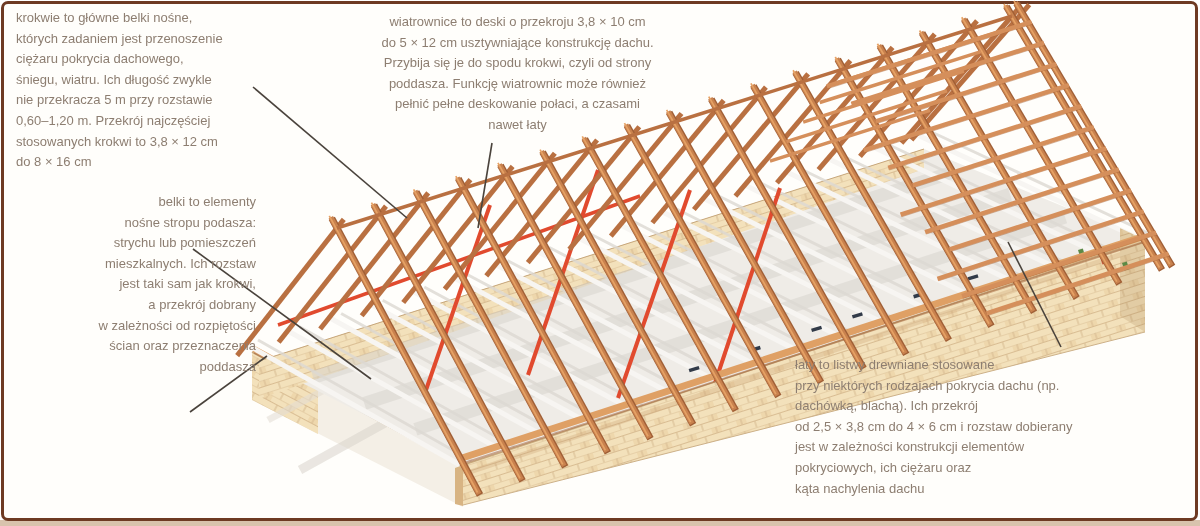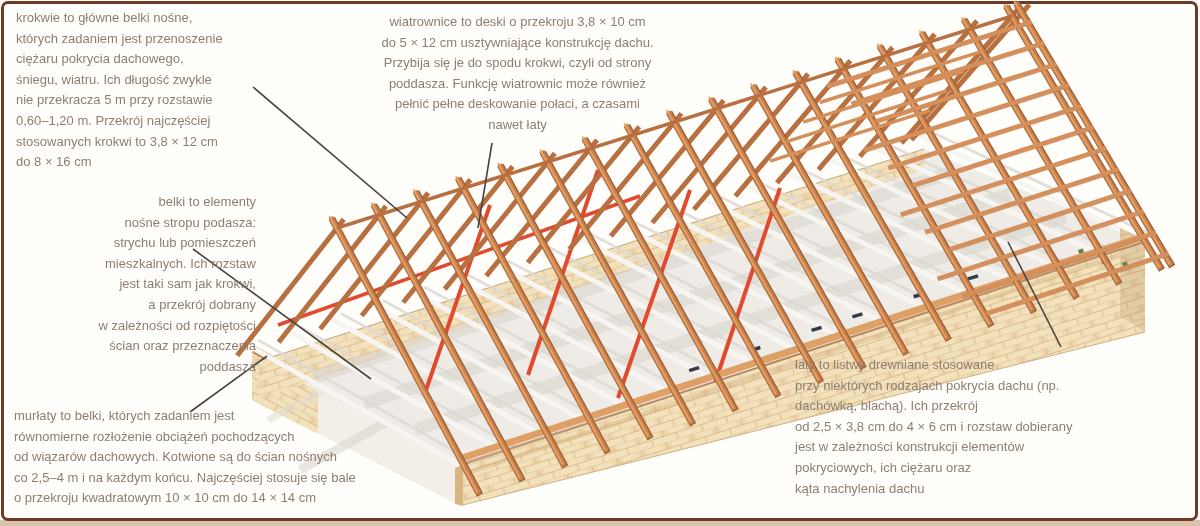--- a/index.html
+++ b/index.html
@@ -232,25 +232,20 @@
 nawet łaty</div>
     <div class="ann" id="ann-belki">belki to elementy
 nośne stropu podasza:
 strychu lub pomieszczeń
 mieszkalnych. Ich rozstaw
 jest taki sam jak krokwi,
 a przekrój dobrany
 w zależności od rozpiętości
 ścian oraz przeznaczenia
 poddasza</div>
-    <div class="ann" id="ann-murlaty">murłaty to belki, których zadaniem jest
-równomierne rozłożenie obciążeń pochodzących
-od wiązarów dachowych. Kotwione są do ścian nośnych
-co 2,5–4 m i na każdym końcu. Najczęściej stosuje się bale
-o przekroju kwadratowym 10 × 10 cm do 14 × 14 cm</div>
     <div class="ann" id="ann-laty">łaty to listwy drewniane stosowane
 przy niektórych rodzajach pokrycia dachu (np.
 dachówką, blachą). Ich przekrój
 od 2,5 × 3,8 cm do 4 × 6 cm i  rozstaw dobierany
 jest w zależności konstrukcji elementów
 pokryciowych, ich ciężaru oraz
 kąta nachylenia dachu</div>
   </div>
 </div>
 

